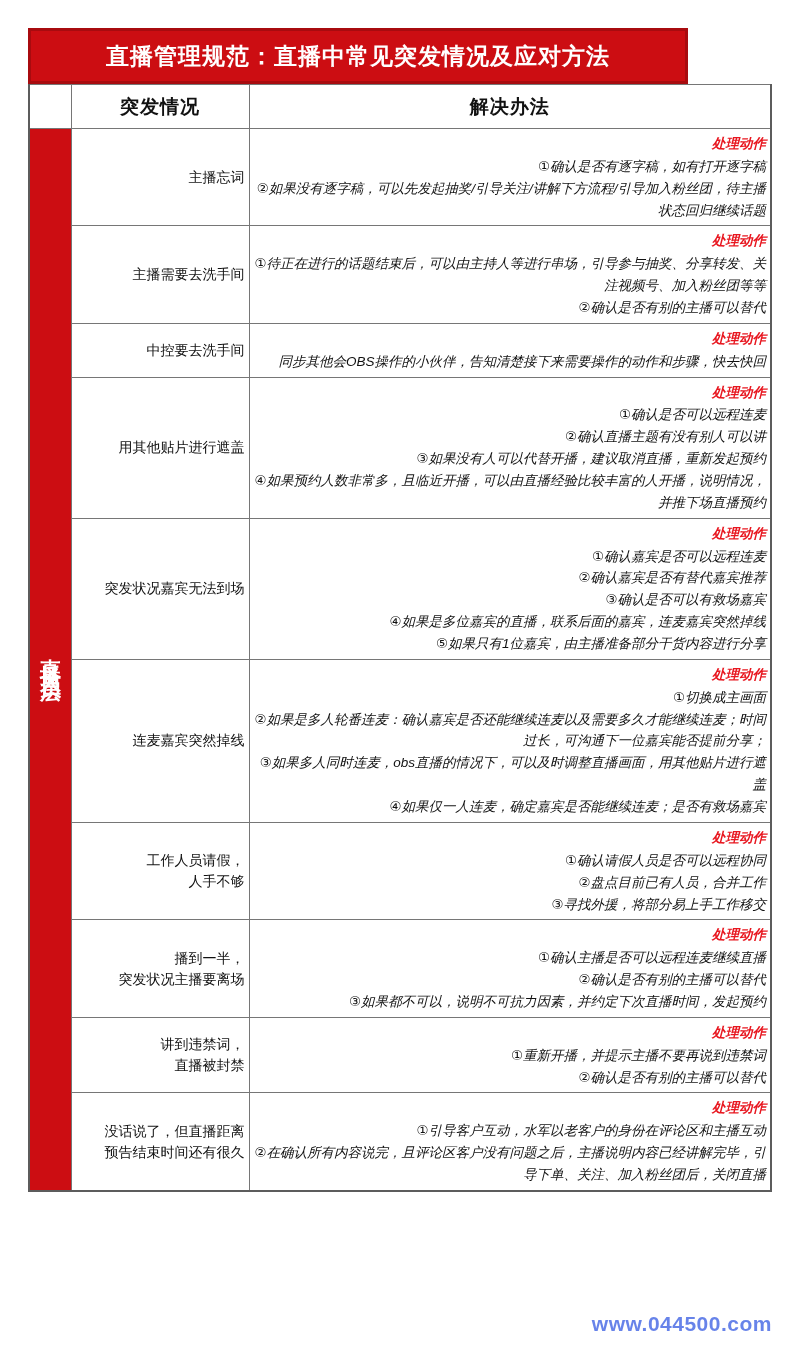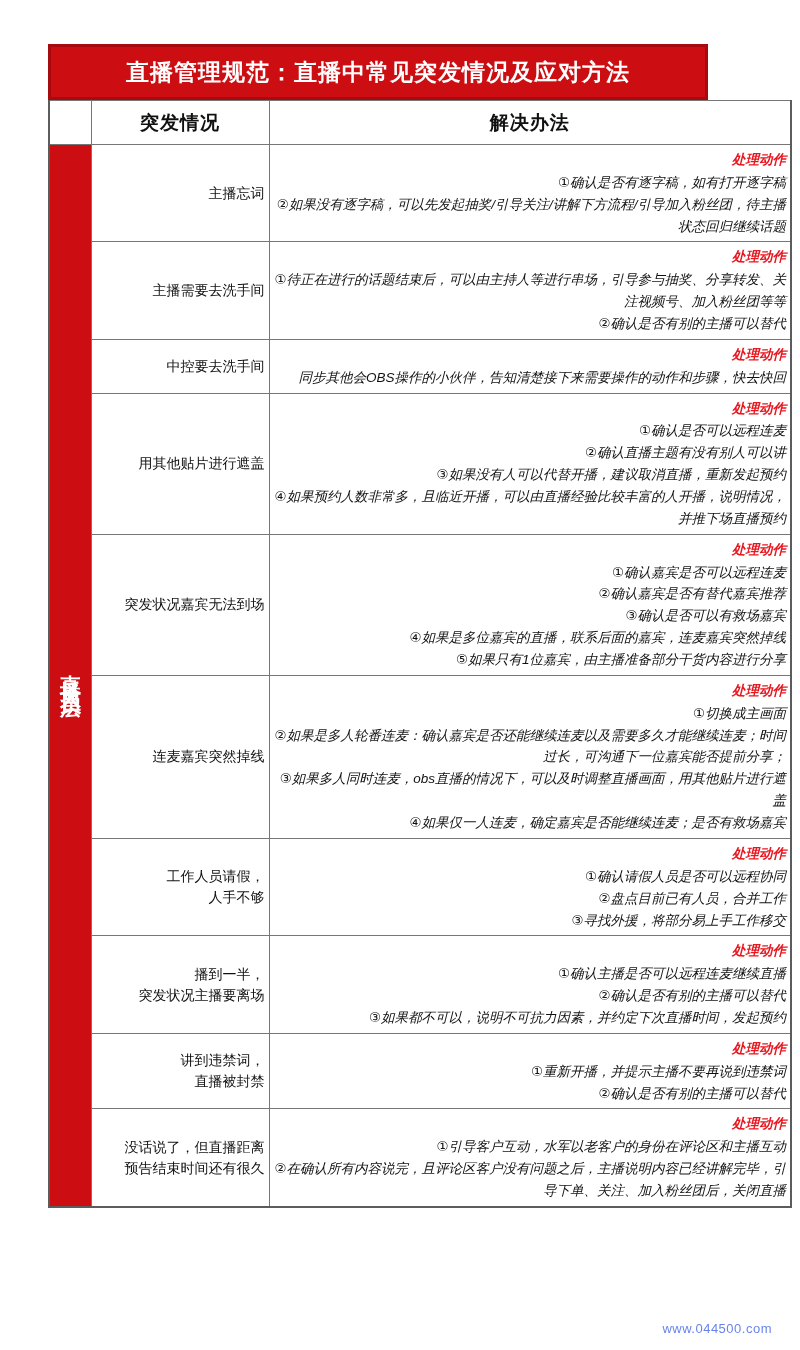--- a/index.html
+++ b/index.html
@@ -11,23 +11,22 @@
     width: 800px;
     height: 1350px;
     font-family: "Liberation Sans", "DejaVu Sans", sans-serif;
     position: relative;
     overflow: hidden;
   }
 
   .page {
     position: absolute;
     left: 28px;
-    top: 44px;
+    top: 28px;
     width: 660px;
-    margin-left: 20px;
   }
 
   
   .title-banner {
     background: #cc0d12;
     border: 3px solid #a80b0f;
     box-sizing: border-box;
     height: 56px;
     display: flex;
     align-items: center;
@@ -124,22 +123,22 @@
   .solution .line {
     display: block;
   }
 
   
   .watermark {
     position: absolute;
     right: 28px;
     bottom: 14px;
     color: #5b79e8;
-    font-size: 13px;
-    font-weight: normal;
+    font-size: 21px;
+    font-weight: bold;
     letter-spacing: 0.5px;
     opacity: 0.92;
   }
 </style>
 </head>
 <body>
 
 <div class="page">
 
   <div class="title-banner">

